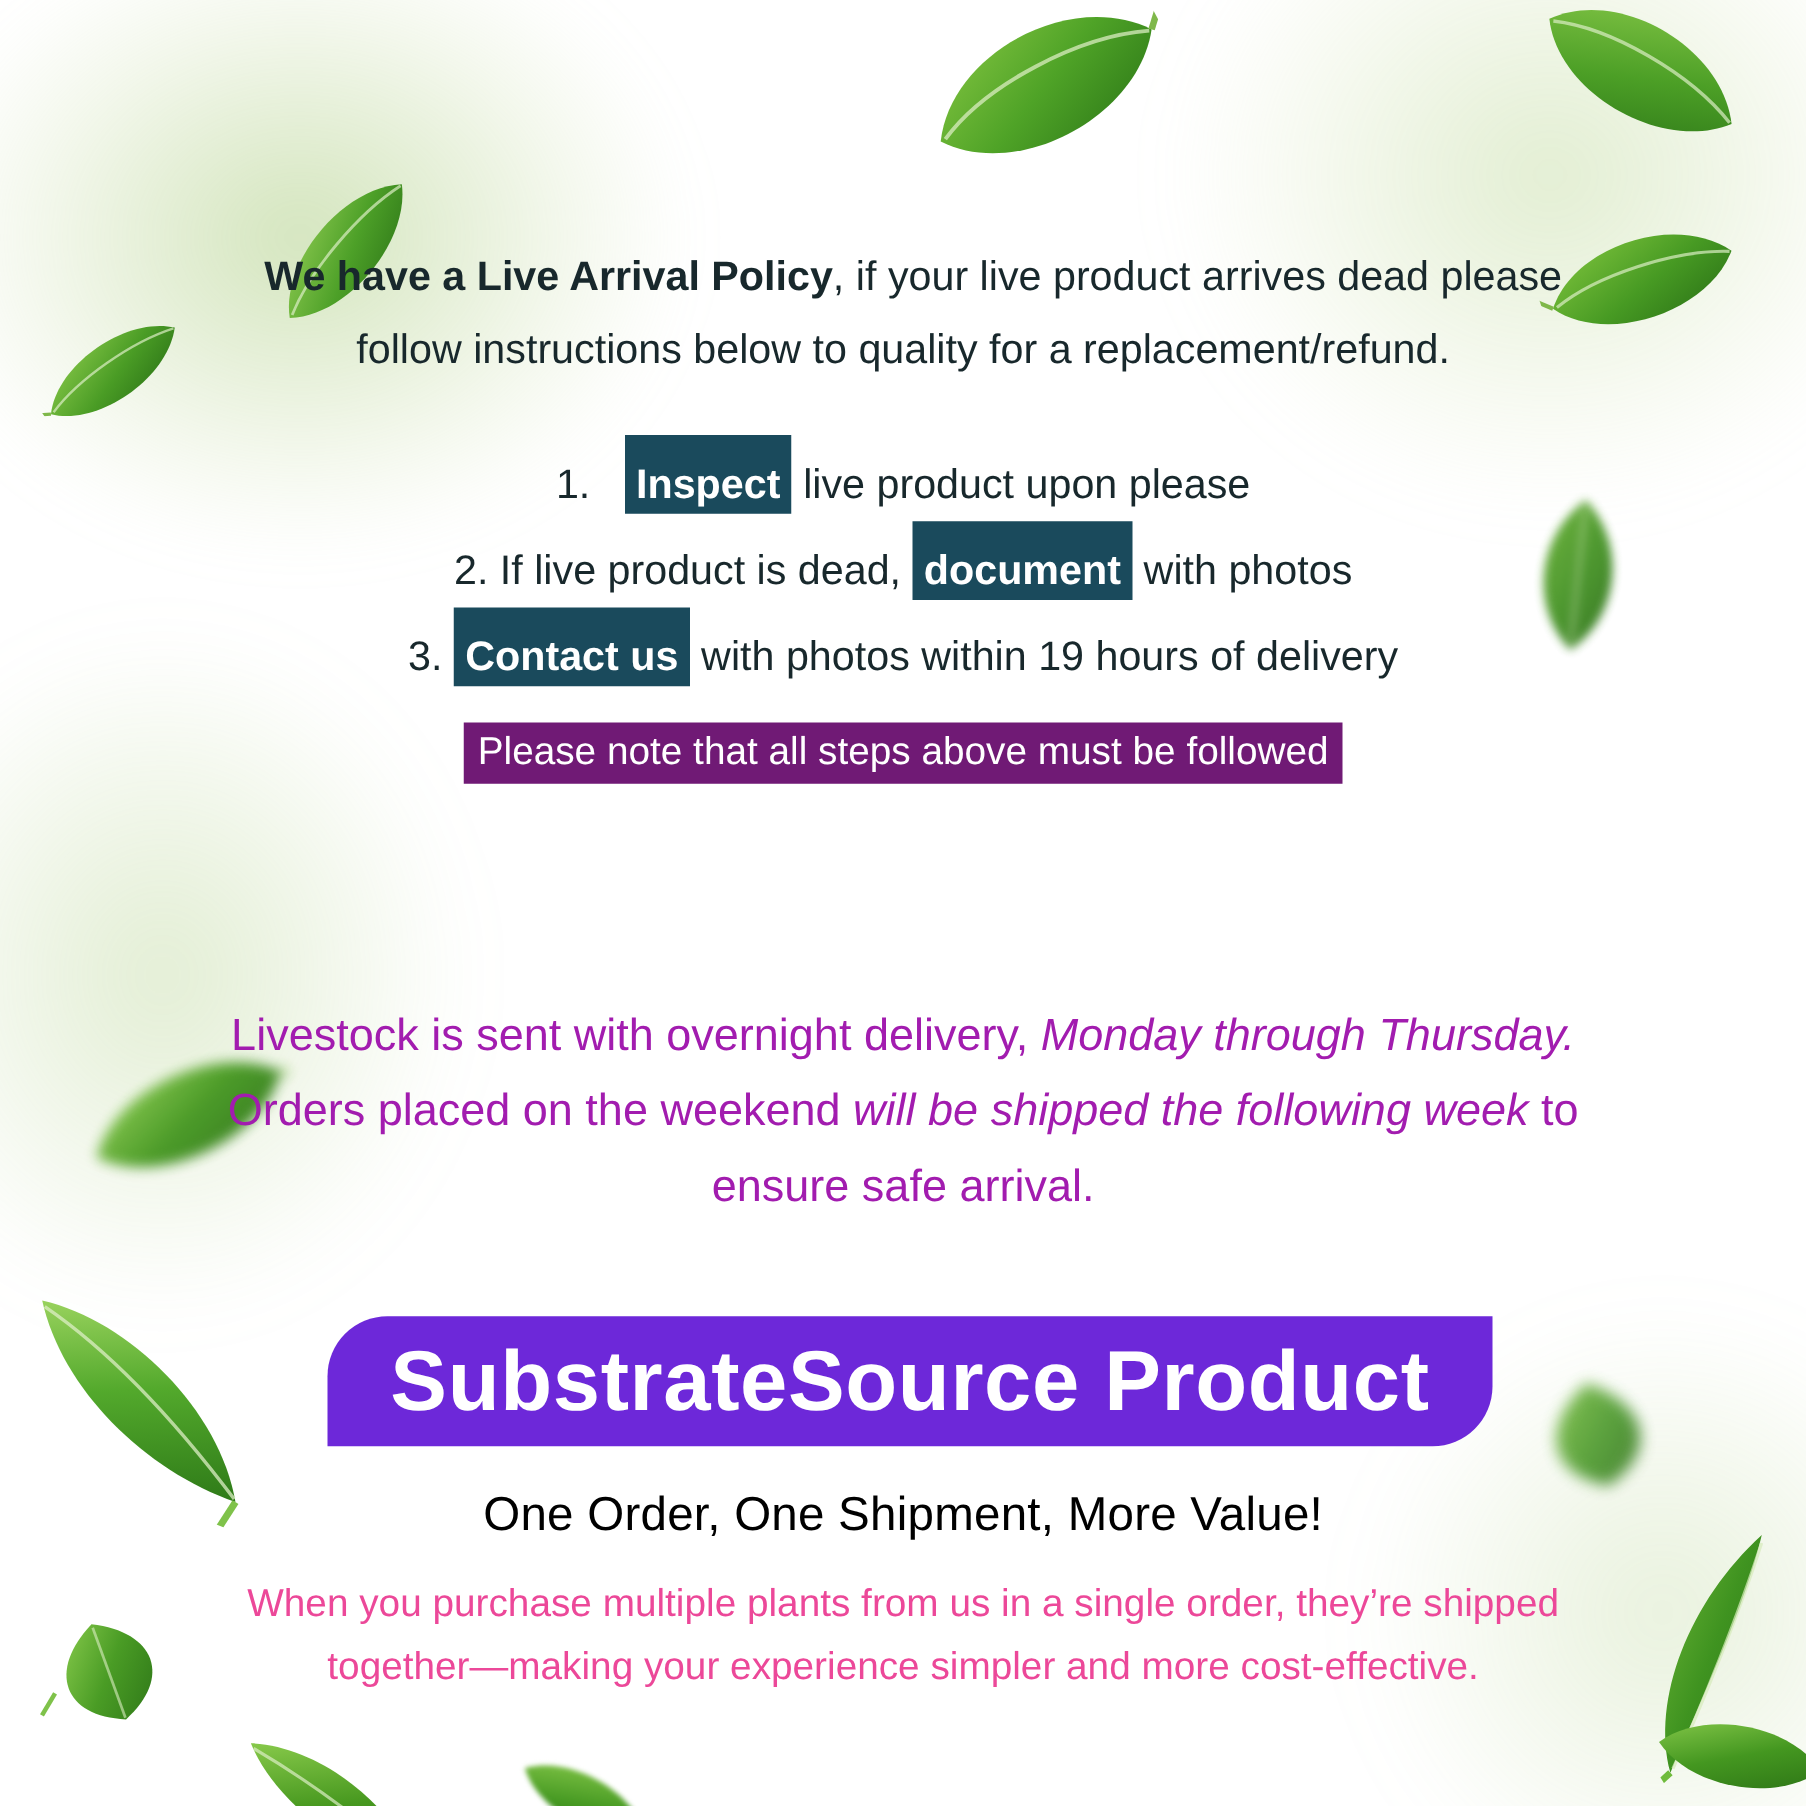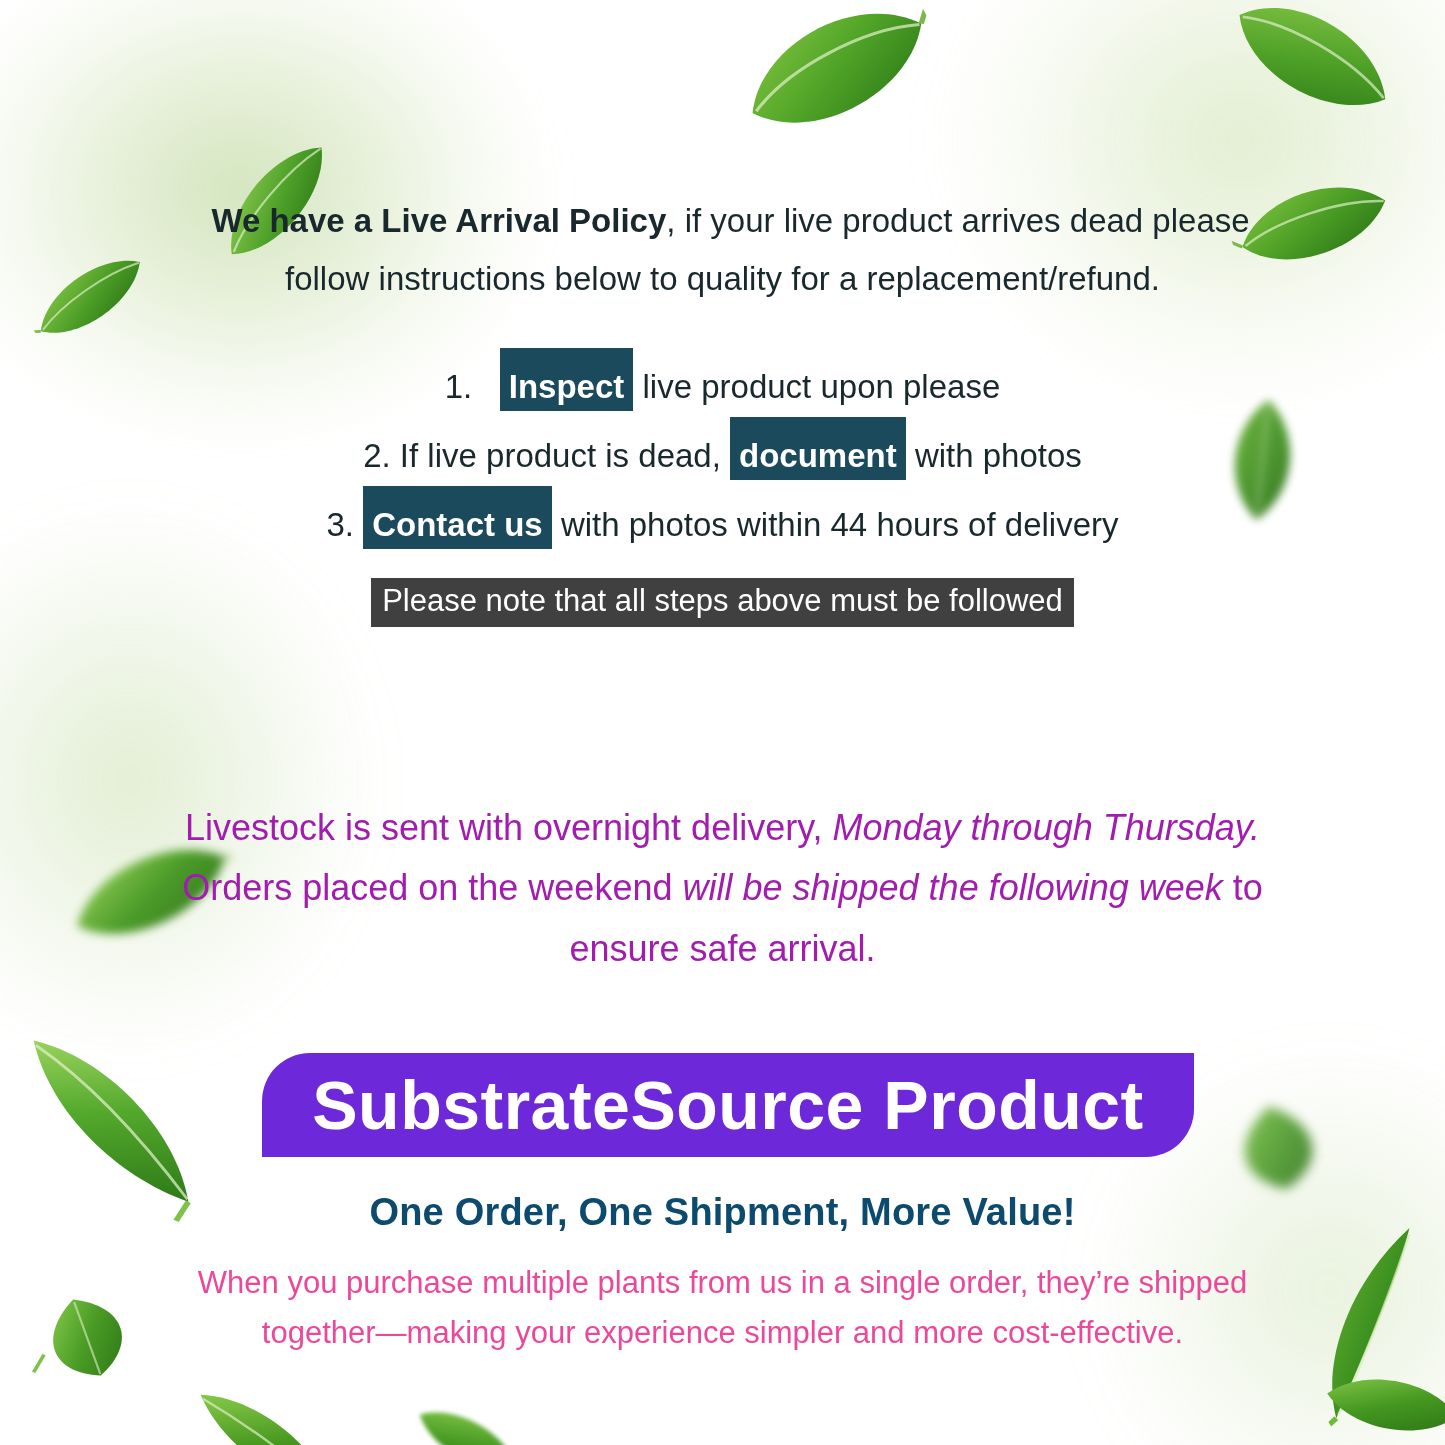--- a/index.html
+++ b/index.html
@@ -129,21 +129,21 @@
 
   .note {
     position: absolute;
     left: 150px;
     top: 578px;
     width: 1145px;
     text-align: center;
     line-height: 1.86;
   }
   .chip-blue {
-    background: #404040;
+    background: #701a75;
     color: #ffffff;
     font-size: 31px;
     padding: 6px 11px 9px 11px;
     display: inline-block;
     line-height: 1.1;
   }
   .note-line { display: block; margin: 0 0 9px 0; }
 
   .shipping {
     position: absolute;
@@ -156,23 +156,23 @@
     line-height: 1.68;
   }
   .shipping i { font-style: italic; }
 
   .value-head {
     position: absolute;
     left: 150px;
     top: 1191px;
     width: 1145px;
     text-align: center;
-    color: #0c4a6e;
+    color: #000000;
     font-size: 38px;
-    font-weight: 700;
+    font-weight: 400;
     letter-spacing: 0.2px;
   }
 
   .value-body {
     position: absolute;
     left: 160px;
     top: 1258px;
     width: 1125px;
     text-align: center;
     color: #ec4899;
@@ -406,21 +406,21 @@
     <div class="step-row">
       <span>2.</span>
       <span>If live product is dead,</span>
       <span class="chip-dark">document</span>
       <span>with photos</span>
     </div>
 
     <div class="step-row">
       <span>3.</span>
       <span class="chip-dark">Contact us</span>
-      <span>with photos within 44 hours of delivery</span>
+      <span>with photos within 19 hours of delivery</span>
     </div>
 
   </div>
 
   <div class="note">
     <span class="note-line">
       <span class="chip-blue">Please note that all steps above must be followed</span>
     </span>
   </div>
 

